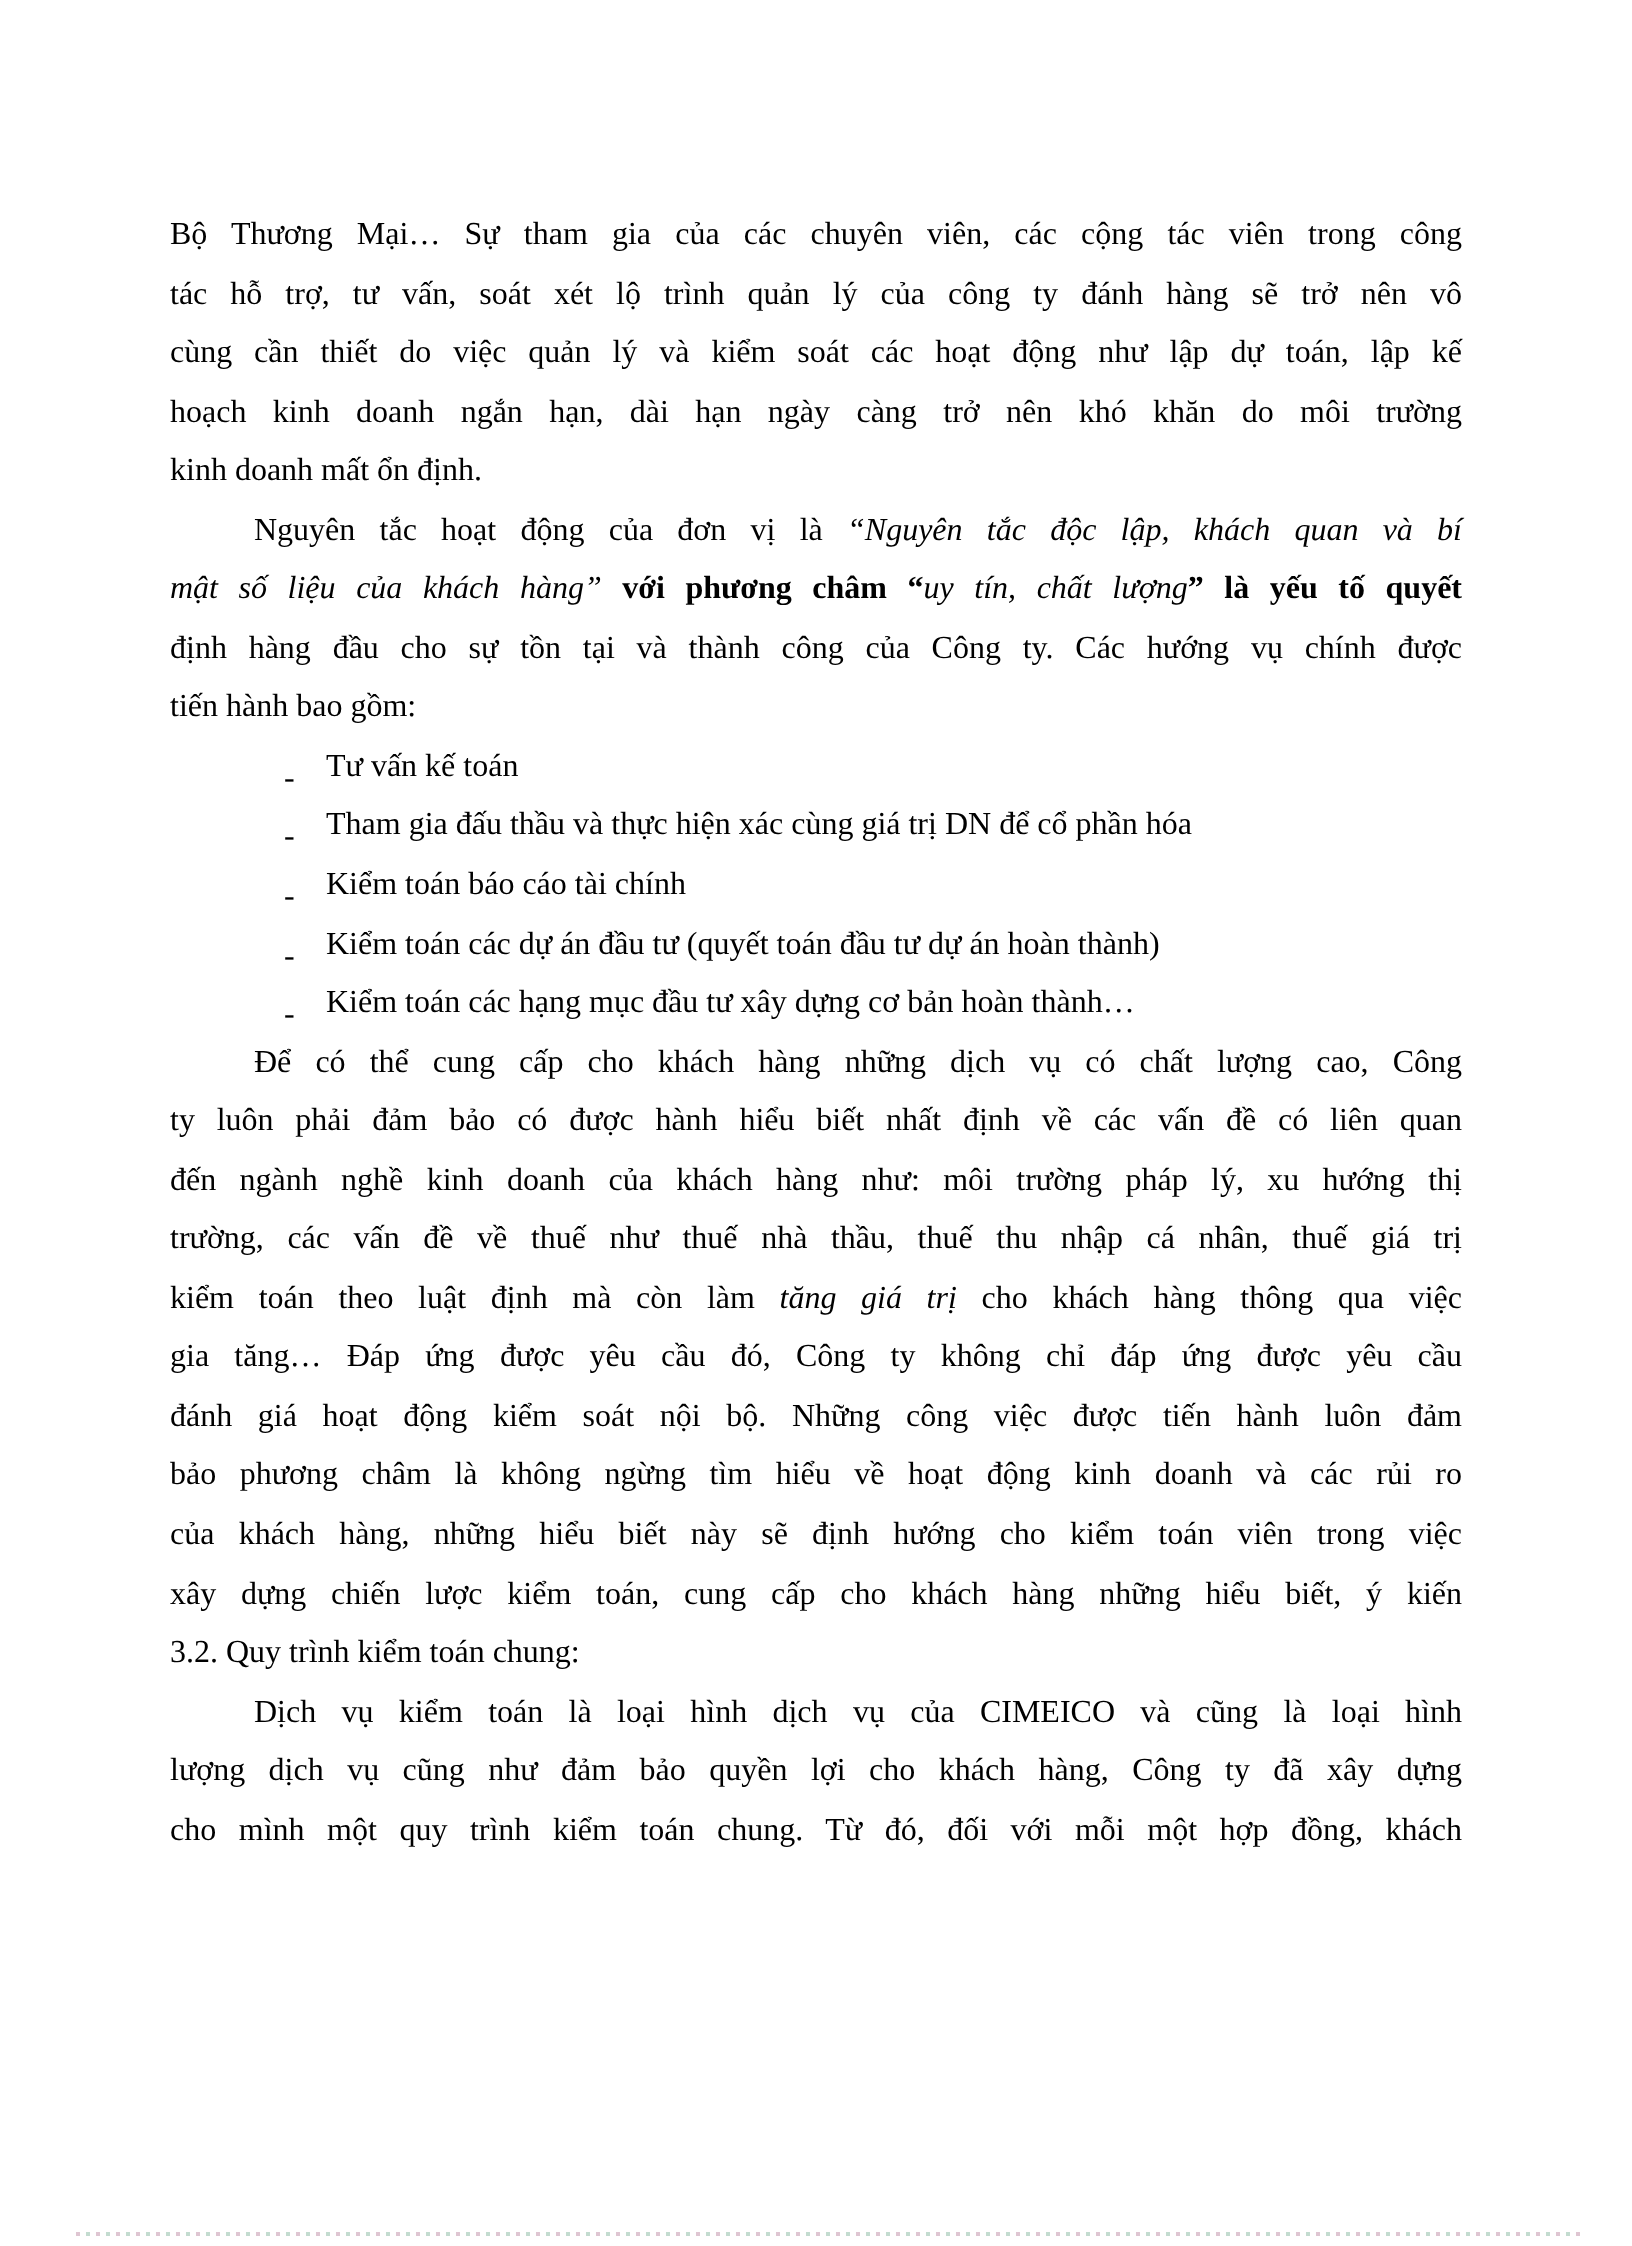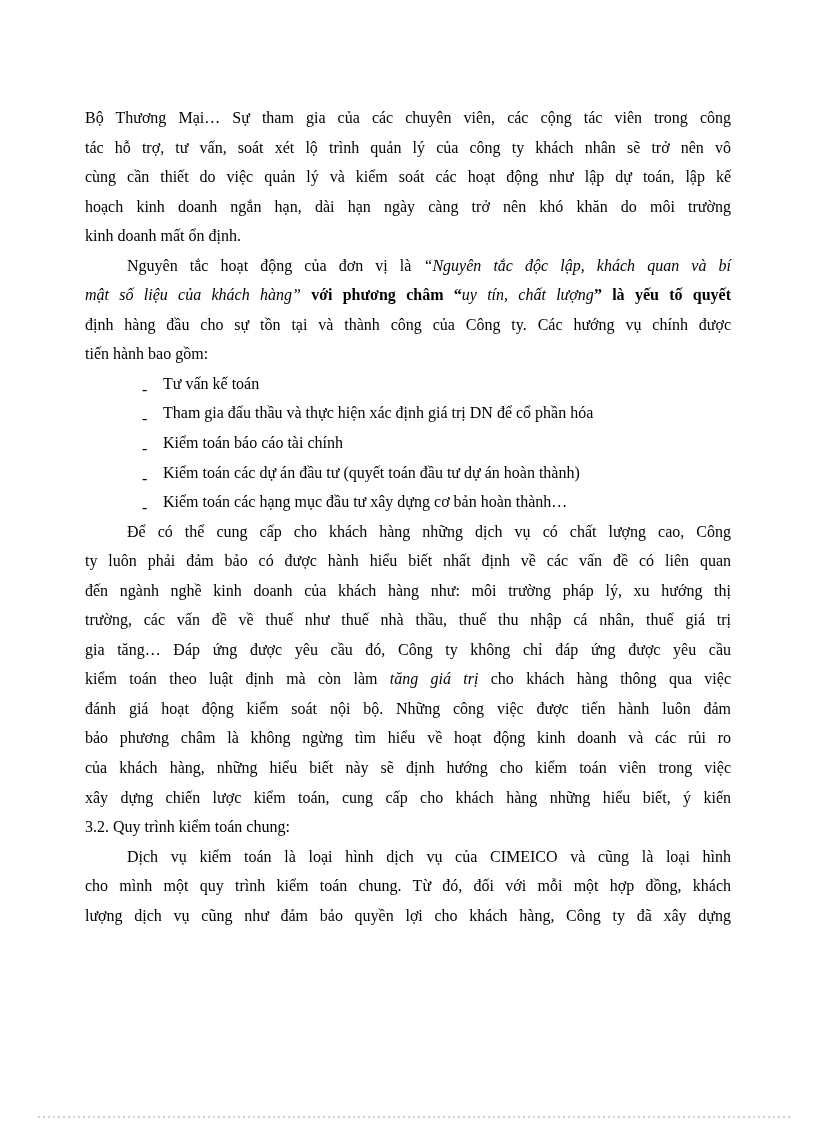--- a/index.html
+++ b/index.html
@@ -63,51 +63,51 @@
       rgba(255, 255, 255, 0)   7px, rgba(255, 255, 255, 0)  10px
     );
   }
 </style>
 </head>
 <body>
 
 <div class="doc" id="doc">
     <div class="para">
       <div class="line"><span class="run-n">Bộ Thương Mại… Sự tham gia của các chuyên viên, các cộng tác viên trong công</span></div>
-      <div class="line"><span class="run-n">tác hỗ trợ, tư vấn, soát xét lộ trình quản lý của công ty khách nhân sẽ trở nên vô</span></div>
+      <div class="line"><span class="run-n">tác hỗ trợ, tư vấn, soát xét lộ trình quản lý của công ty đánh hàng sẽ trở nên vô</span></div>
       <div class="line"><span class="run-n">cùng cần thiết do việc quản lý và kiểm soát các hoạt động như lập dự toán, lập kế</span></div>
       <div class="line"><span class="run-n">hoạch kinh doanh ngắn hạn, dài hạn ngày càng trở nên khó khăn do môi trường</span></div>
       <div class="line last"><span class="run-n">kinh doanh mất ổn định.</span></div>
     </div>
     <div class="para">
       <div class="line indent"><span class="run-n">Nguyên tắc hoạt động của đơn vị là </span><span class="run-i">“Nguyên tắc độc lập, khách quan và bí</span></div>
       <div class="line"><span class="run-i">mật số liệu của khách hàng”</span><span class="run-b"> với phương châm “</span><span class="run-i">uy tín, chất lượng</span><span class="run-b">” là yếu tố quyết</span></div>
       <div class="line"><span class="run-n">định hàng đầu cho sự tồn tại và thành công của Công ty. Các hướng vụ chính được</span></div>
       <div class="line last"><span class="run-n">tiến hành bao gồm:</span></div>
     </div>
     <div>
       <div class="list-line"><span class="list-bullet">-</span><span>Tư vấn kế toán</span></div>
-      <div class="list-line"><span class="list-bullet">-</span><span>Tham gia đấu thầu và thực hiện xác định giá trị DN để cổ phần hóa</span></div>
+      <div class="list-line"><span class="list-bullet">-</span><span>Tham gia đấu thầu và thực hiện xác cùng giá trị DN để cổ phần hóa</span></div>
       <div class="list-line"><span class="list-bullet">-</span><span>Kiểm toán báo cáo tài chính</span></div>
       <div class="list-line"><span class="list-bullet">-</span><span>Kiểm toán các dự án đầu tư (quyết toán đầu tư dự án hoàn thành)</span></div>
       <div class="list-line"><span class="list-bullet">-</span><span>Kiểm toán các hạng mục đầu tư xây dựng cơ bản hoàn thành…</span></div>
     </div>
     <div class="para">
       <div class="line indent"><span class="run-n">Để có thể cung cấp cho khách hàng những dịch vụ có chất lượng cao, Công</span></div>
       <div class="line"><span class="run-n">ty luôn phải đảm bảo có được hành hiểu biết nhất định về các vấn đề có liên quan</span></div>
       <div class="line"><span class="run-n">đến ngành nghề kinh doanh của khách hàng như: môi trường pháp lý, xu hướng thị</span></div>
       <div class="line"><span class="run-n">trường, các vấn đề về thuế như thuế nhà thầu, thuế thu nhập cá nhân, thuế giá trị</span></div>
+      <div class="line"><span class="run-n">kiểm toán theo luật định mà còn làm </span><span class="run-i">tăng giá trị</span><span class="run-n"> cho khách hàng thông qua việc</span></div>
       <div class="line"><span class="run-n">gia tăng… Đáp ứng được yêu cầu đó, Công ty không chỉ đáp ứng được yêu cầu</span></div>
-      <div class="line"><span class="run-n">kiểm toán theo luật định mà còn làm </span><span class="run-i">tăng giá trị</span><span class="run-n"> cho khách hàng thông qua việc</span></div>
       <div class="line"><span class="run-n">đánh giá hoạt động kiểm soát nội bộ. Những công việc được tiến hành luôn đảm</span></div>
       <div class="line"><span class="run-n">bảo phương châm là không ngừng tìm hiểu về hoạt động kinh doanh và các rủi ro</span></div>
       <div class="line"><span class="run-n">của khách hàng, những hiểu biết này sẽ định hướng cho kiểm toán viên trong việc</span></div>
       <div class="line"><span class="run-n">xây dựng chiến lược kiểm toán, cung cấp cho khách hàng những hiểu biết, ý kiến</span></div>
     </div>
     <div class="heading-line"><span class="heading-text">3.2. Quy trình kiểm toán chung:</span></div>
     <div class="para">
       <div class="line indent"><span class="run-n">Dịch vụ kiểm toán là loại hình dịch vụ của CIMEICO và cũng là loại hình</span></div>
+      <div class="line"><span class="run-n">lượng dịch vụ cũng như đảm bảo quyền lợi cho khách hàng, Công ty đã xây dựng</span></div>
       <div class="line"><span class="run-n">cho mình một quy trình kiểm toán chung. Từ đó, đối với mỗi một hợp đồng, khách</span></div>
-      <div class="line"><span class="run-n">lượng dịch vụ cũng như đảm bảo quyền lợi cho khách hàng, Công ty đã xây dựng</span></div>
     </div>
   </div>
 
 <div class="footer-dotted-line"></div>
 
 </body></html>

